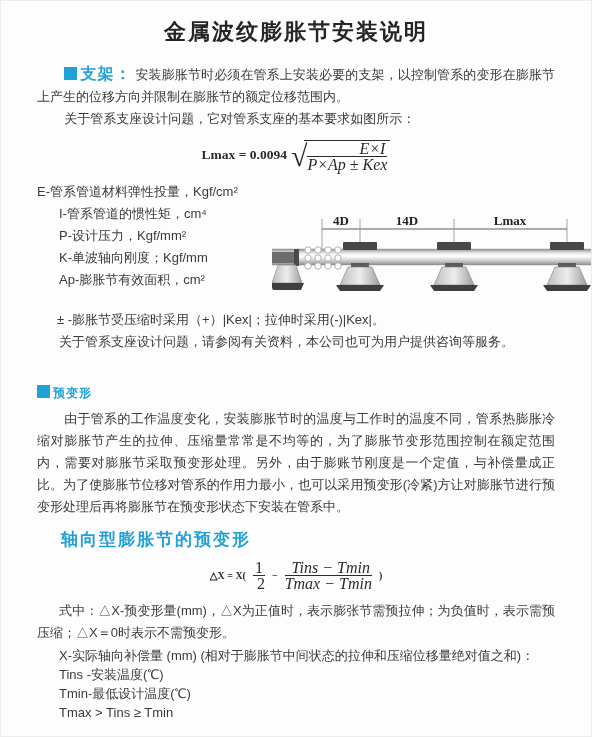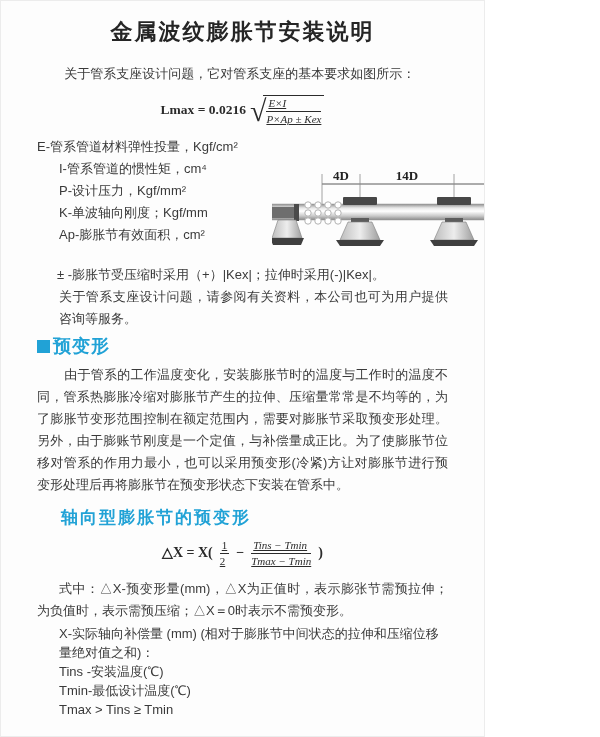--- a/index.html
+++ b/index.html
@@ -1,41 +1,41 @@
 <!DOCTYPE html>
 <html style="--accent: #21a2d6;"><head>
 <meta charset="utf-8">
 <style>
   html,body { margin:0; padding:0; background:#ffffff; }
   .page {
-    width:485px; height:737px; box-sizing:border-box;
+    width:592px; height:737px; box-sizing:border-box;
     background:#fdfdfd; border:1px solid #ececec;
     font-family:"Liberation Sans", sans-serif;
     color:#3a3a3a; overflow:hidden; position:relative;
   }
   .content { padding:10px 36px 0 36px; }
   .doc-title {
     font-size:22px; font-weight:bold; text-align:center;
     color:#252525; letter-spacing:2px; margin:6px 0 16px 0;
   }
   .para { font-size:13px; line-height:22px; text-align:justify; margin:0; }
   .indent { text-indent:2.1em; }
   .sec-head-inline { color:var(--accent); font-size:16px; font-weight:bold; letter-spacing:1px; }
   .sq {
     display:inline-block; width:13px; height:13px;
     background:var(--accent); margin-right:3px; vertical-align:-1px;
   }
-  .sec-head-block { font-size:18px; font-weight:bold; color:var(--accent); letter-spacing:1px; margin:4px 0 6px 0; }
+  .sec-head-block { font-size:12px; font-weight:bold; color:var(--accent); letter-spacing:1px; margin:32px 0 6px 0; }
   .sub-head { font-size:17px; font-weight:bold; color:var(--accent); letter-spacing:2px; margin:10px 0 6px 24px; }
 
   
   .formula { text-align:center; font-family:"Liberation Serif", serif; color:#2b2b2b; margin:10px 0; }
   .f-lhs { font-weight:bold; font-size:13.5px; }
-  .f-text { font-size:14px; font-weight:bold; }
-  .f-frac { display:inline-flex; flex-direction:column; text-align:left; vertical-align:middle; font-size:11px; line-height:13px; padding:0 3px;text-decoration:underline; }
+  .f-text { font-size:10px; font-weight:bold; }
+  .f-frac { display:inline-flex; flex-direction:column; text-align:right; vertical-align:middle; font-size:16px; line-height:13px; padding:0 3px; }
   .f-frac .f-num { border-bottom:1px solid #2b2b2b; padding:0 2px 1px 2px; }
   .f-frac .f-den { padding-top:1px; }
   .f-ital { font-style:italic; }
   .f-sqrt { font-size:30px; font-weight:normal; vertical-align:middle; margin-right:-3px; line-height:20px; }
   .f-radicand { display:inline-block; border-top:1.2px solid #2b2b2b; vertical-align:middle; padding-top:1px; }
 
   
   .flexrow { display:flex; margin-right:-42px; margin-top:2px; }
   .defs { font-size:13px; line-height:22px; white-space:nowrap; padding-left:22px; flex:0 0 213px; }
   .defs > div:first-child { margin-left:-22px; }
@@ -44,24 +44,28 @@
   .dim-label { font-family:"Liberation Serif", serif; font-weight:bold; font-size:13px; fill:#222; }
 </style>
 </head>
 <body>
 
 <div class="page">
   <div class="content">
 
     <div class="doc-title">金属波纹膨胀节安装说明</div>
 
+    <p class="para indent">
+      <span class="sec-head-inline"><span class="sq"></span><span>支架：</span></span>
+      <span>安装膨胀节时必须在管系上安装必要的支架，以控制管系的变形在膨胀节上产生的位移方向并限制在膨胀节的额定位移范围内。</span>
+    </p>
     <p class="para indent">关于管系支座设计问题，它对管系支座的基本要求如图所示：</p>
 
     <div class="formula">
-      <span class="f-lhs">Lmax = 0.0216</span>
+      <span class="f-lhs">Lmax = 0.0094</span>
       <span class="f-sqrt">√</span><span class="f-radicand"><span class="f-frac f-ital">
             <span class="f-num">E×I</span>
             <span class="f-den">P×Ap ± Kex</span>
           </span></span>
     </div>
 
     <div class="flexrow">
       <div class="defs">
           <div>E-管系管道材料弹性投量，Kgf/cm²</div>
           <div>I-管系管道的惯性矩，cm⁴</div>

